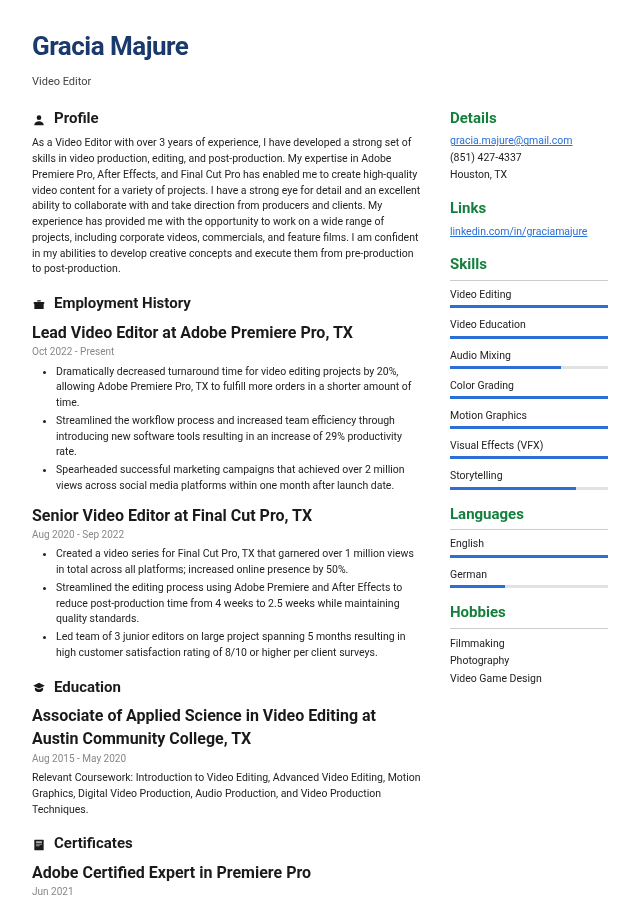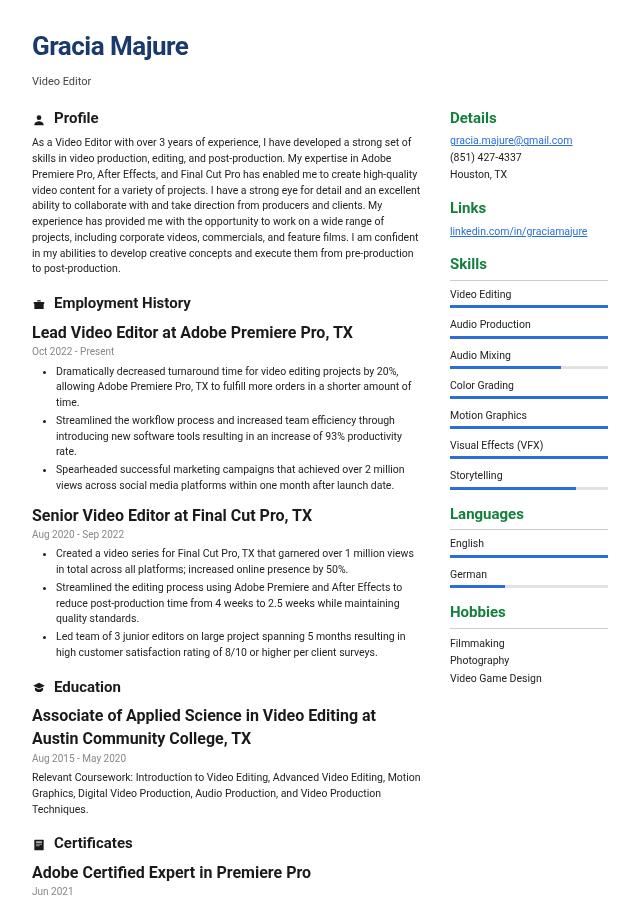--- a/index.html
+++ b/index.html
@@ -105,21 +105,21 @@
             </svg>
         </span>
         <span>Employment History</span>
       </div>
       <div id="jobs">
           <div class="job">
             <div class="job-title">Lead Video Editor at Adobe Premiere Pro, TX</div>
     <div class="job-date">Oct 2022 - Present</div>
     <ul>
               <li>Dramatically decreased turnaround time for video editing projects by 20%, allowing Adobe Premiere Pro, TX to fulfill more orders in a shorter amount of time.</li>
-              <li>Streamlined the workflow process and increased team efficiency through introducing new software tools resulting in an increase of 93% productivity rate.</li>
+              <li>Streamlined the workflow process and increased team efficiency through introducing new software tools resulting in an increase of 29% productivity rate.</li>
               <li>Spearheaded successful marketing campaigns that achieved over 2 million views across social media platforms within one month after launch date.</li>
             </ul>
           </div>
           <div class="job">
             <div class="job-title">Senior Video Editor at Final Cut Pro, TX</div>
     <div class="job-date">Aug 2020 - Sep 2022</div>
     <ul>
               <li>Created a video series for Final Cut Pro, TX that garnered over 1 million views in total across all platforms; increased online presence by 50%.</li>
               <li>Streamlined the editing process using Adobe Premiere and After Effects to reduce post-production time from 4 weeks to 2.5 weeks while maintaining quality standards.</li>
               <li>Led team of 3 junior editors on large project spanning 5 months resulting in high customer satisfaction rating of 8/10 or higher per client surveys.</li>
@@ -190,21 +190,21 @@
       <div class="side-h">Skills</div>
       <hr class="divider">
       <div id="skills">
           <div class="skill">
             <span class="skill-label">Video Editing</span>
       <div class="bar">
               <div class="bar-fill" style="width:100%"></div>
             </div>
           </div>
           <div class="skill">
-            <span class="skill-label">Audio Production</span>
+            <span class="skill-label">Video Education</span>
       <div class="bar">
               <div class="bar-fill" style="width:100%"></div>
             </div>
           </div>
           <div class="skill">
             <span class="skill-label">Audio Mixing</span>
       <div class="bar">
               <div class="bar-fill" style="width:70%"></div>
             </div>
           </div>

